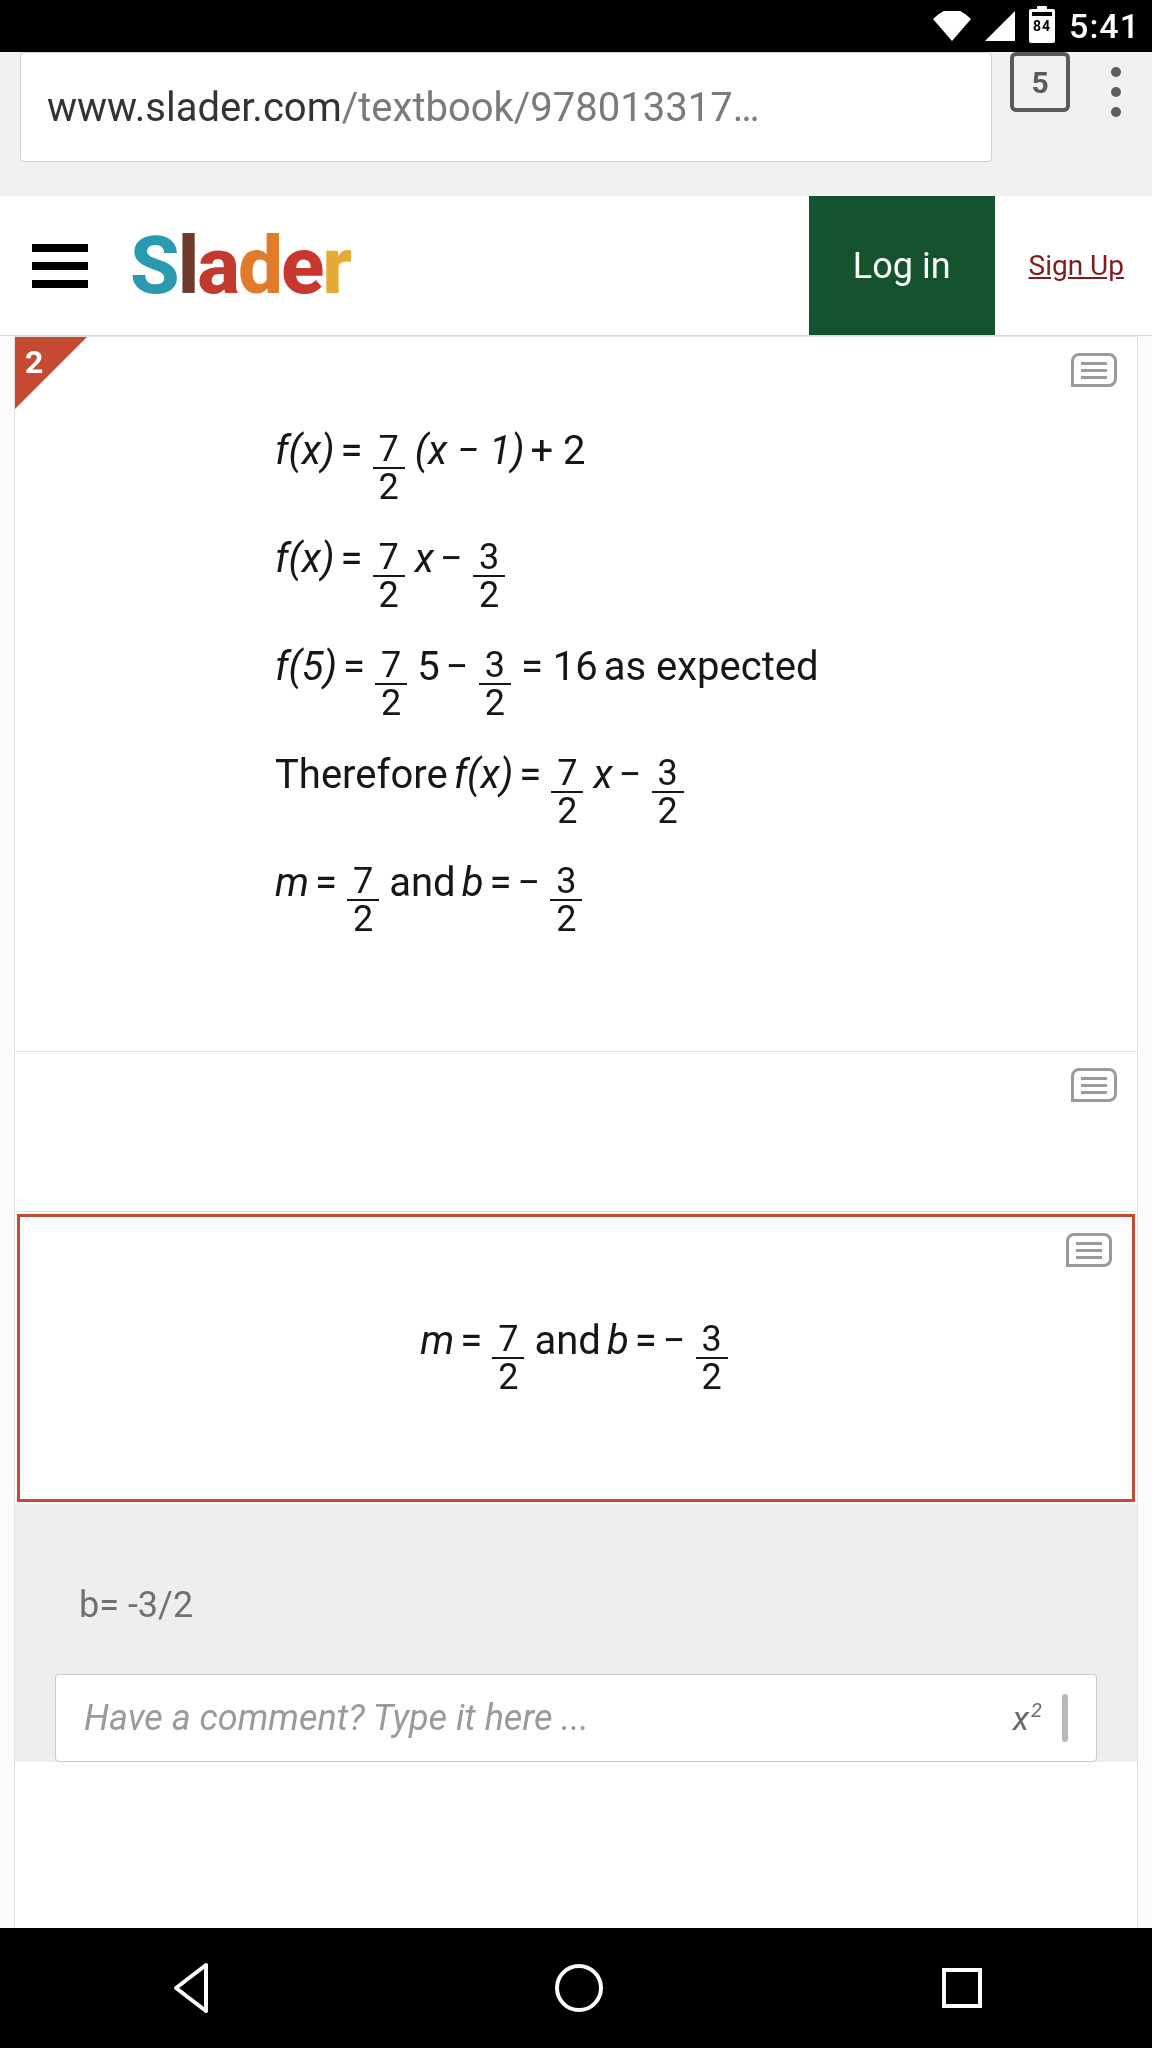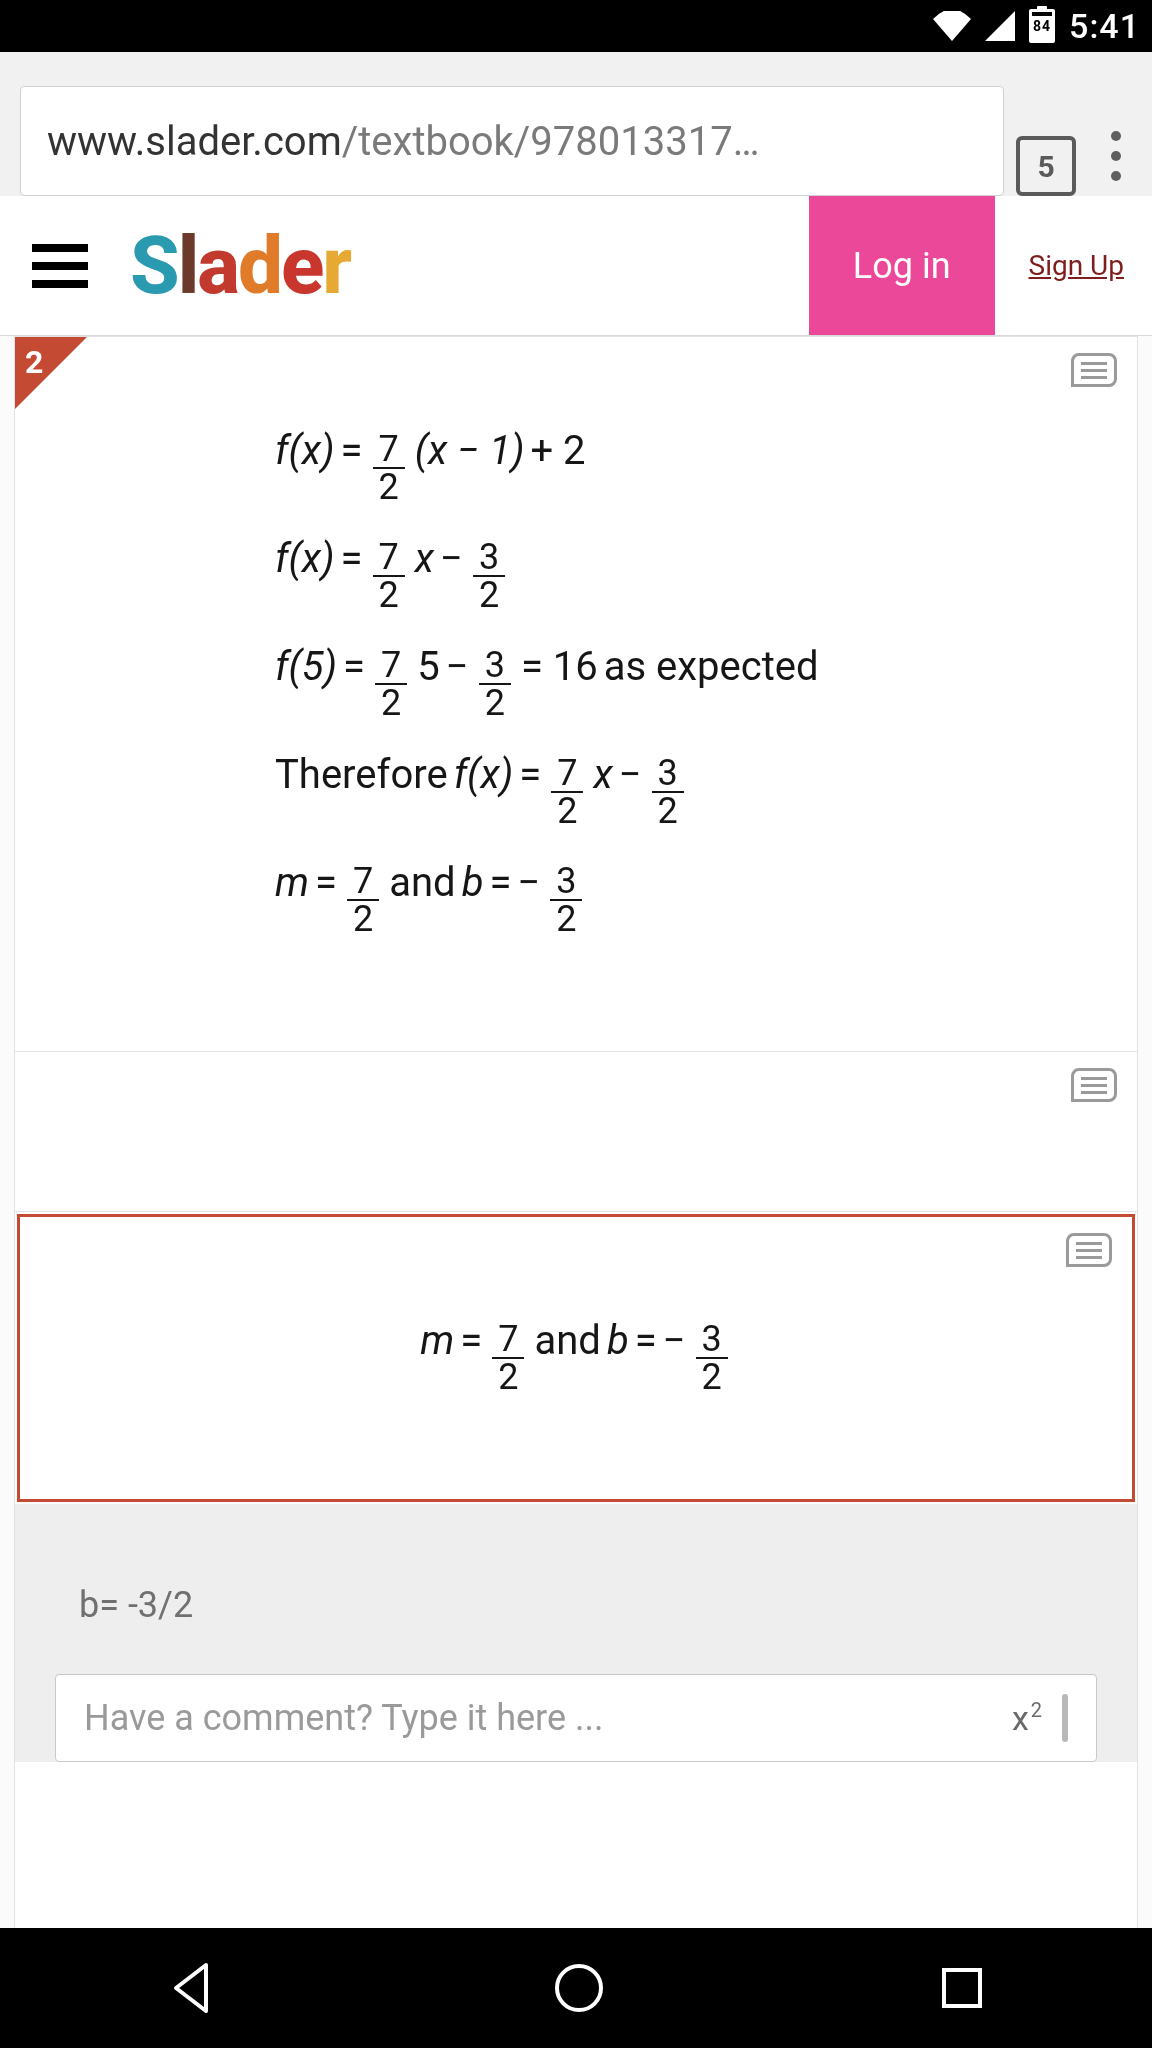--- a/index.html
+++ b/index.html
@@ -12,35 +12,35 @@
   .status-bar { height: 52px; background: #000; color: #fff; display: flex; align-items: center; justify-content: flex-end; padding: 0 12px 0 16px; gap: 14px; font-size: 32px; font-weight: 500; letter-spacing: 1px; }
   .status-bar .wifi svg, .status-bar .signal svg { display:block; }
   .batt { display:flex; align-items:center; gap:0; }
   .batt-box { width: 26px; height: 34px; border: 3px solid #fff; border-radius: 2px; position: relative; display:flex; align-items:flex-end; }
   .batt-box::before { content:""; position:absolute; top:-6px; left:50%; transform:translateX(-50%); width:10px; height:4px; background:#fff; border-radius:1px; }
   .batt-fill { width:100%; background:#fff; }
   .batt-num { position:absolute; top:50%; left:50%; transform:translate(-50%,-50%); font-size:14px; font-weight:700; color:#000; }
   .clock { font-size: 34px; }
 
   
-  .browser-chrome { height: 144px; background: #f1f1f1; display:flex; align-items:flex-end; padding: 0 8px 0 20px; gap: 12px; }
+  .browser-chrome { height: 144px; background: #f1f1f1; display:flex; align-items:flex-start; padding: 0 8px 0 20px; gap: 18px; }
   .omnibox { flex: 1; height: 110px; background:#fff; border:1px solid #d0d0d0; border-radius:4px; display:flex; align-items:center; padding: 0 26px; font-size: 40px; color:#333; overflow:hidden; white-space:nowrap; }
   .omnibox .url-tail { color:#7a7a7a; }
   .tab-count { width:60px; height:60px; border:4px solid #5a5a5a; border-radius:6px; display:flex; align-items:center; justify-content:center; font-size:30px; font-weight:700; color:#5a5a5a; }
   .kebab { width:56px; height:80px; display:flex; flex-direction:column; align-items:center; justify-content:center; gap:10px; }
   .kebab span { width:10px; height:10px; background:#5f5f5f; border-radius:50%; }
 
   
   .site-header { height: 140px; background:#fff; display:flex; align-items:center; border-bottom:1px solid #d9d9d9;gap:6px; }
   .hamburger { width: 120px; display:flex; flex-direction:column; align-items:center; justify-content:center; gap:10px; }
   .hamburger span { width:56px; height:8px; background:#000; }
   .logo { flex:1; display:flex; align-items:center; padding-left: 4px; }
   .logo-text { font-size: 80px; font-weight: 800; font-family: Georgia, serif; letter-spacing:-2px; }
   .logo-text .c1{color:#2a9ab0;} .logo-text .c2{color:#6b3a2a;} .logo-text .c3{color:#c23a2e;} .logo-text .c4{color:#e07b2a;} .logo-text .c5{color:#c9362e;} .logo-text .c6{color:#e6a933;}
-  .login-btn { background:#ec4899; color:#fff; height:100%; padding: 0 44px; display:flex; align-items:center; font-size:36px; }
+  .login-btn { background:#14532d; color:#fff; height:100%; padding: 0 44px; display:flex; align-items:center; font-size:36px; }
   .signup { padding: 0 28px; font-size:28px; color:#7f1d1d; text-decoration: underline; }
 
   
   .page { flex:1; background:#fbfbfb; overflow:hidden; padding: 0 14px; position:relative; }
   .page-inner { border-left:1px solid #e2e2e2; border-right:1px solid #e2e2e2; background:#fff; min-height: 100%; }
   .step-card { position:relative; border-top:1px solid #e2e2e2; border-bottom:1px solid #e2e2e2; padding: 60px 60px 80px 260px; background:#fff; }
   .step-badge { position:absolute; top:0; left:0; width:0; height:0; border-top:72px solid #c44a34; border-right:72px solid transparent; }
   .step-badge span { position:absolute; top:-66px; left:10px; color:#fff; font-size:32px; font-weight:700; }
   .chat-icon { position:absolute; top:16px; right:20px; width:46px; height:34px; border:3px solid #9a9a9a; border-radius:8px 8px 8px 0; display:flex; flex-direction:column; align-items:center; justify-content:center; gap:4px; }
   .chat-icon span { width:26px; height:3px; background:#9a9a9a; }
@@ -63,21 +63,21 @@
   .comments-head { display:flex; align-items:center; gap: 24px; color:#747474; font-size:42px; font-weight:700; }
   .tri-up { width:0; height:0; border-left:16px solid transparent; border-right:16px solid transparent; border-bottom:22px solid #9a9a9a; }
   .comment { margin-top: 40px; padding-left: 24px; }
   .comment-top { display:flex; align-items:center; gap: 16px; color:#707070; font-size:34px; }
   .user-icon svg { display:block; }
   .sep { width: 20px; }
   .comment-body { margin-top: 16px; color:#707070; font-size:36px; }
   .expand-chevron { margin-left:auto; }
   .expand-chevron svg { display:block; }
 
-  .comment-input { margin-top: 48px; background:#fff; border:1px solid #c9c9c9; border-radius:4px; height:88px; display:flex; align-items:center; padding: 0 28px; color:#9a9a9a; font-size:36px; }
+  .comment-input { margin-top: 48px; background:#fff; border:1px solid #c9c9c9; border-radius:4px; height:88px; display:flex; align-items:center; padding: 0 28px; color:#9a9a9a; font-size:36px;font-style:italic; }
   .comment-input .xsup { margin-left:auto; color:#6a6a6a; font-size:34px; display:flex; align-items:flex-start; gap:2px; }
   .comment-input .xsup sup { font-size:20px; }
   .scroll-hint { width:6px; height:48px; background:#b8b8b8; margin-left:20px; border-radius:3px; }
 
   
   .navbar { height:120px; background:#000; display:flex; align-items:center; justify-content:space-around; }
   .navbar svg { display:block; }
 
 </style>
 </head>

